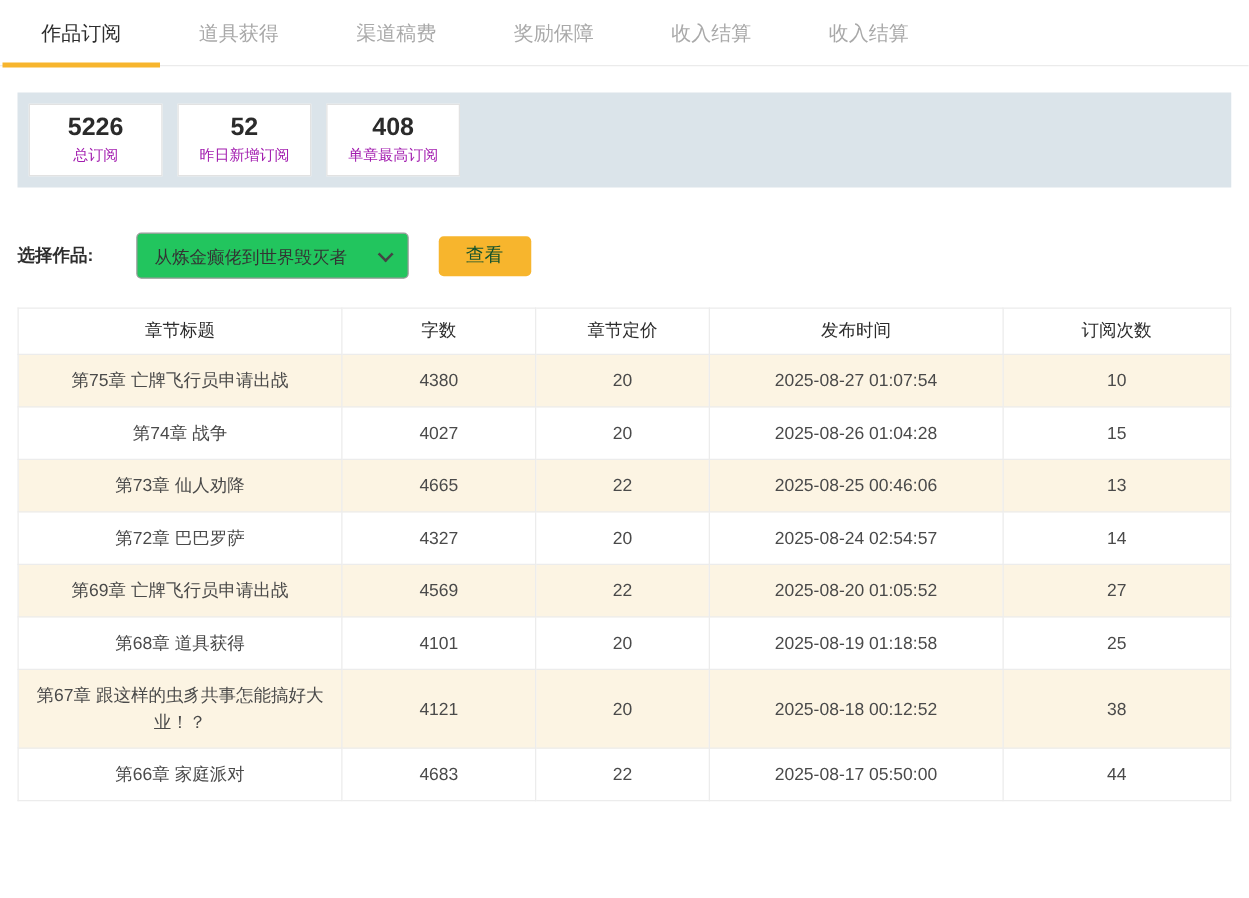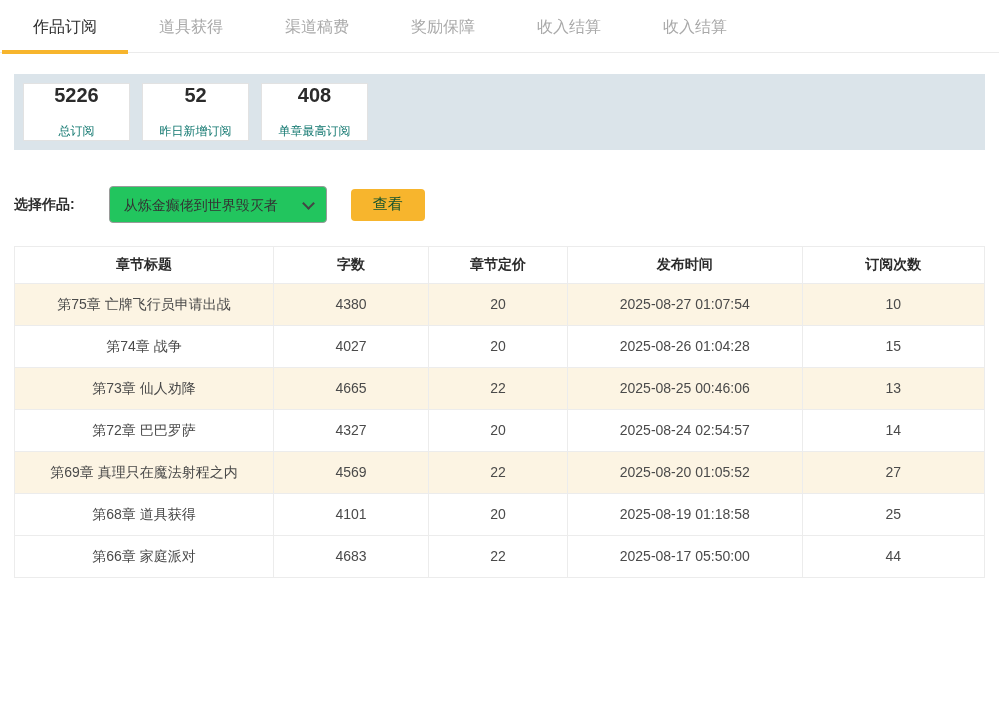--- a/index.html
+++ b/index.html
@@ -19,24 +19,24 @@
     content:""; position:absolute; left:0; right:0; bottom:-2px; height:4px;
     background:#f7b52d;
   }
   
   .stats-panel {
     margin:21px 14px 0; background:#dbe4ea; padding:9px;
     display:flex; gap:12px;
   }
   .stat-card {
     width:107px; height:58px; background:#fff; border:1px solid #e2e2e2;
-    display:flex; flex-direction:column; align-items:center; justify-content:space-between;
+    display:flex; flex-direction:column; align-items:center; justify-content:center;
   }
   .stat-value { font-size:20px; font-weight:700; color:#2b2b2b; line-height:1.1; }
-  .stat-label { font-size:12px; color:#0f766e; margin-top:3px; white-space:nowrap; }
+  .stat-label { font-size:12px; color:#a21caf; margin-top:3px; white-space:nowrap; }
   
   .filter-row { margin:36px 14px 0; display:flex; align-items:center; }
   .filter-label { font-size:14px; font-weight:700; color:#2e2e2e; margin-right:34px;text-align:center; }
   .select-wrap { position:relative; display:inline-block; }
   .work-select {
     appearance:none; -webkit-appearance:none; -moz-appearance:none;
     width:218px; height:37px; border:1px solid #9a9a9a; border-radius:4px;
     background:#22c55e; font-size:14px; color:#333; padding:0 34px 0 14px;
     font-family:inherit;
   }
@@ -45,21 +45,21 @@
     border-right:2px solid #444; border-bottom:2px solid #444;
     transform:rotate(45deg); pointer-events:none;
   }
   .view-btn {
     margin-left:24px; width:74px; height:32px; background:#f7b52d; color:#14532d;
     border:none; border-radius:4px; font-size:15px; font-family:inherit; cursor:pointer;
   }
   
   .chapter-table { margin:23px 14px 0; width:971px; border-collapse:collapse; table-layout:fixed; }
   .chapter-table th, .chapter-table td { border:1px solid #ececec; text-align:center; font-size:14px; }
-  .chapter-table th { color:#2b2b2b; font-weight:700; padding:9px 6px; background:#fff;margin-left:48px; }
+  .chapter-table th { color:#2b2b2b; font-weight:400; padding:9px 6px; background:#fff;margin-left:48px; }
   .chapter-table td { color:#4a4a4a; padding:10px 8px; line-height:1.5; background:#fff; }
   .chapter-table tr.stripe td { background:#fcf4e3;text-align:center; }
 </style>
 </head>
 <body>
 
 <nav class="tabbar">
     <div class="tab active">作品订阅</div>
     <div class="tab">道具获得</div>
     <div class="tab">渠道稿费</div>
@@ -134,33 +134,40 @@
         <td>13</td>
       </tr>
       <tr>
         <td>第72章 巴巴罗萨</td>
         <td>4327</td>
         <td>20</td>
         <td>2025-08-24 02:54:57</td>
         <td>14</td>
       </tr>
       <tr class="stripe">
-        <td>第69章 真理只在魔法射程之内</td>
+        <td>第69章 亡牌飞行员申请出战</td>
         <td>4569</td>
         <td>22</td>
         <td>2025-08-20 01:05:52</td>
         <td>27</td>
       </tr>
       <tr>
         <td>第68章 道具获得</td>
         <td>4101</td>
         <td>20</td>
         <td>2025-08-19 01:18:58</td>
         <td>25</td>
       </tr>
+      <tr class="stripe">
+        <td>第67章 跟这样的虫豸共事怎能搞好大业！？</td>
+        <td>4121</td>
+        <td>20</td>
+        <td>2025-08-18 00:12:52</td>
+        <td>38</td>
+      </tr>
       <tr>
         <td>第66章 家庭派对</td>
         <td>4683</td>
         <td>22</td>
         <td>2025-08-17 05:50:00</td>
         <td>44</td>
       </tr>
     </tbody>
 </table>
 

